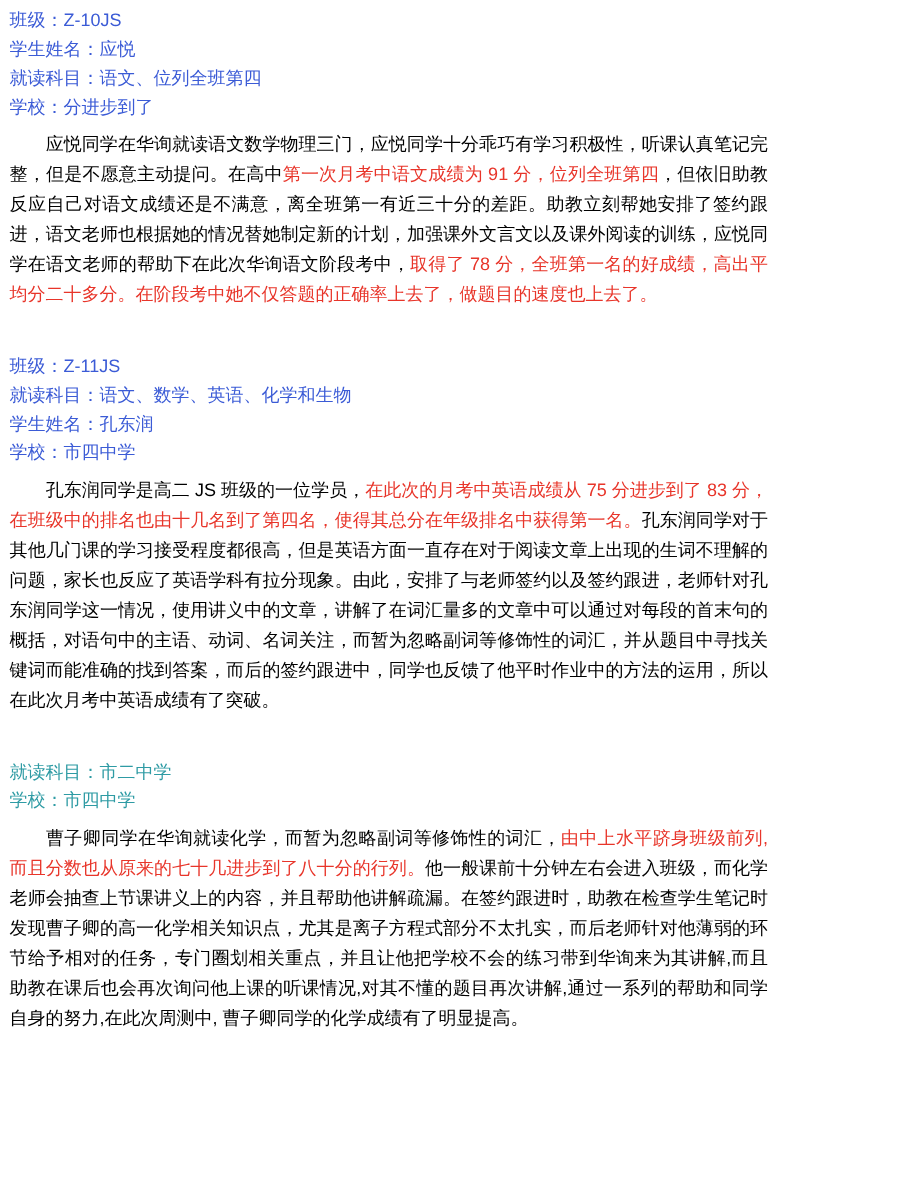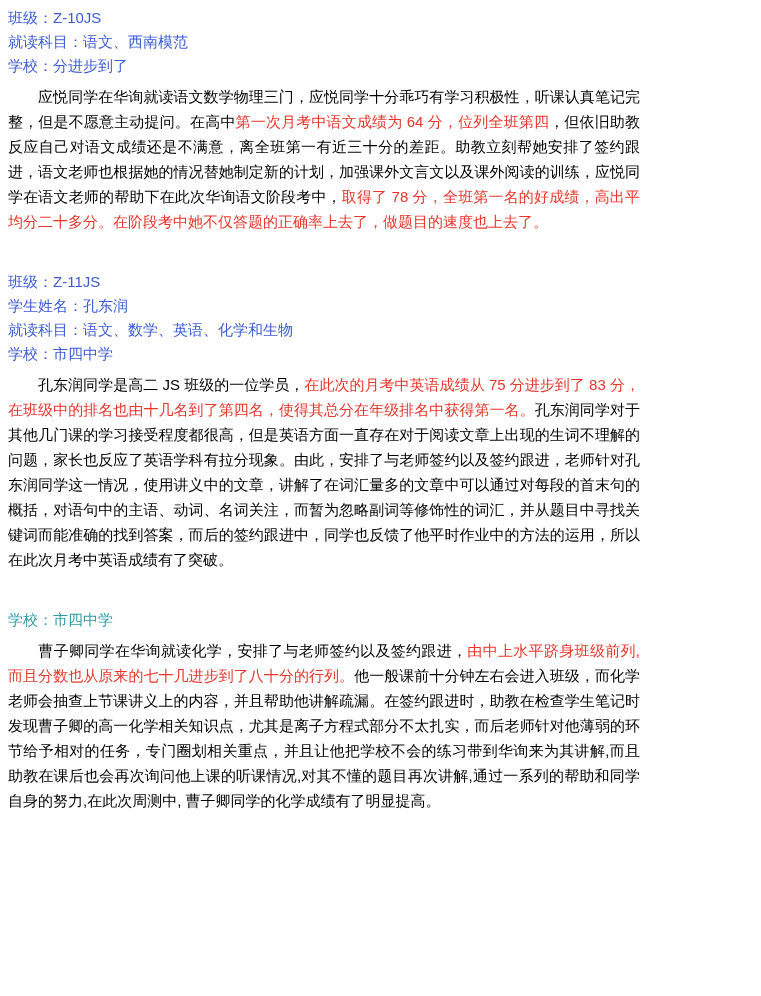--- a/index.html
+++ b/index.html
@@ -59,48 +59,54 @@
 </head>
 <body>
 
 <div class="page">
 
   <div class="record">
     <div class="meta-line">
       <span class="meta-label">班级：</span><span class="meta-value">Z-10JS</span>
     </div>
     <div class="meta-line">
-      <span class="meta-label">就读科目：</span><span class="meta-value">语文、西南模范</span>
+      <span class="meta-label">学生姓名：</span><span class="meta-value">应悦</span>
+    </div>
+    <div class="meta-line">
+      <span class="meta-label">就读科目：</span><span class="meta-value">语文、位列全班第四</span>
     </div>
     <div class="meta-line">
       <span class="meta-label">学校：</span><span class="meta-value">分进步到了</span>
     </div>
-    <div class="body-text"><span class="indent"></span><span>应悦同学在华询就读语文数学物理三门，应悦同学十分乖巧有学习积极性，听课认真笔记完整，但是不愿意主动提问。在高中</span><span class="hl">第一次月考中语文成绩为 64 分，位列全班第四</span><span>，但依旧助教反应自己对语文成绩还是不满意，离全班第一有近三十分的差距。助教立刻帮她安排了签约跟进，语文老师也根据她的情况替她制定新的计划，加强课外文言文以及课外阅读的训练，应悦同学在语文老师的帮助下在此次华询语文阶段考中，</span><span class="hl">取得了 78 分，全班第一名的好成绩，高出平均分二十多分。在阶段考中她不仅答题的正确率上去了，做题目的速度也上去了。</span></div>
+    <div class="body-text"><span class="indent"></span><span>应悦同学在华询就读语文数学物理三门，应悦同学十分乖巧有学习积极性，听课认真笔记完整，但是不愿意主动提问。在高中</span><span class="hl">第一次月考中语文成绩为 91 分，位列全班第四</span><span>，但依旧助教反应自己对语文成绩还是不满意，离全班第一有近三十分的差距。助教立刻帮她安排了签约跟进，语文老师也根据她的情况替她制定新的计划，加强课外文言文以及课外阅读的训练，应悦同学在语文老师的帮助下在此次华询语文阶段考中，</span><span class="hl">取得了 78 分，全班第一名的好成绩，高出平均分二十多分。在阶段考中她不仅答题的正确率上去了，做题目的速度也上去了。</span></div>
   </div>
 
   <div class="spacer-block"></div>
 
   <div class="record">
     <div class="meta-line">
       <span class="meta-label">班级：</span><span class="meta-value">Z-11JS</span>
     </div>
     <div class="meta-line">
-      <span class="meta-label">学生姓名：</span><span class="meta-value">孔东润</span>
+      <span class="meta-label">就读科目：</span><span class="meta-value">语文、数学、英语、化学和生物</span>
     </div>
     <div class="meta-line">
-      <span class="meta-label">就读科目：</span><span class="meta-value">语文、数学、英语、化学和生物</span>
+      <span class="meta-label">学生姓名：</span><span class="meta-value">孔东润</span>
     </div>
     <div class="meta-line">
       <span class="meta-label">学校：</span><span class="meta-value">市四中学</span>
     </div>
     <div class="body-text"><span class="indent"></span><span>孔东润同学是高二 JS 班级的一位学员，</span><span class="hl">在此次的月考中英语成绩从 75 分进步到了 83 分，在班级中的排名也由十几名到了第四名，使得其总分在年级排名中获得第一名。</span><span>孔东润同学对于其他几门课的学习接受程度都很高，但是英语方面一直存在对于阅读文章上出现的生词不理解的问题，家长也反应了英语学科有拉分现象。由此，安排了与老师签约以及签约跟进，老师针对孔东润同学这一情况，使用讲义中的文章，讲解了在词汇量多的文章中可以通过对每段的首末句的概括，对语句中的主语、动词、名词关注，而暂为忽略副词等修饰性的词汇，并从题目中寻找关键词而能准确的找到答案，而后的签约跟进中，同学也反馈了他平时作业中的方法的运用，所以在此次月考中英语成绩有了突破。</span></div>
   </div>
 
   <div class="spacer-block"></div>
 
   <div class="record">
     <div class="meta-line teal">
+      <span class="meta-label">就读科目：</span><span class="meta-value">市二中学</span>
+    </div>
+    <div class="meta-line teal">
       <span class="meta-label">学校：</span><span class="meta-value">市四中学</span>
     </div>
-    <div class="body-text"><span class="indent"></span><span>曹子卿同学在华询就读化学，安排了与老师签约以及签约跟进，</span><span class="hl">由中上水平跻身班级前列,而且分数也从原来的七十几进步到了八十分的行列。</span><span>他一般课前十分钟左右会进入班级，而化学老师会抽查上节课讲义上的内容，并且帮助他讲解疏漏。在签约跟进时，助教在检查学生笔记时发现曹子卿的高一化学相关知识点，尤其是离子方程式部分不太扎实，而后老师针对他薄弱的环节给予相对的任务，专门圈划相关重点，并且让他把学校不会的练习带到华询来为其讲解,而且助教在课后也会再次询问他上课的听课情况,对其不懂的题目再次讲解,通过一系列的帮助和同学自身的努力,在此次周测中, 曹子卿同学的化学成绩有了明显提高。</span></div>
+    <div class="body-text"><span class="indent"></span><span>曹子卿同学在华询就读化学，而暂为忽略副词等修饰性的词汇，</span><span class="hl">由中上水平跻身班级前列,而且分数也从原来的七十几进步到了八十分的行列。</span><span>他一般课前十分钟左右会进入班级，而化学老师会抽查上节课讲义上的内容，并且帮助他讲解疏漏。在签约跟进时，助教在检查学生笔记时发现曹子卿的高一化学相关知识点，尤其是离子方程式部分不太扎实，而后老师针对他薄弱的环节给予相对的任务，专门圈划相关重点，并且让他把学校不会的练习带到华询来为其讲解,而且助教在课后也会再次询问他上课的听课情况,对其不懂的题目再次讲解,通过一系列的帮助和同学自身的努力,在此次周测中, 曹子卿同学的化学成绩有了明显提高。</span></div>
   </div>
 
 </div>
 
 </body></html>

